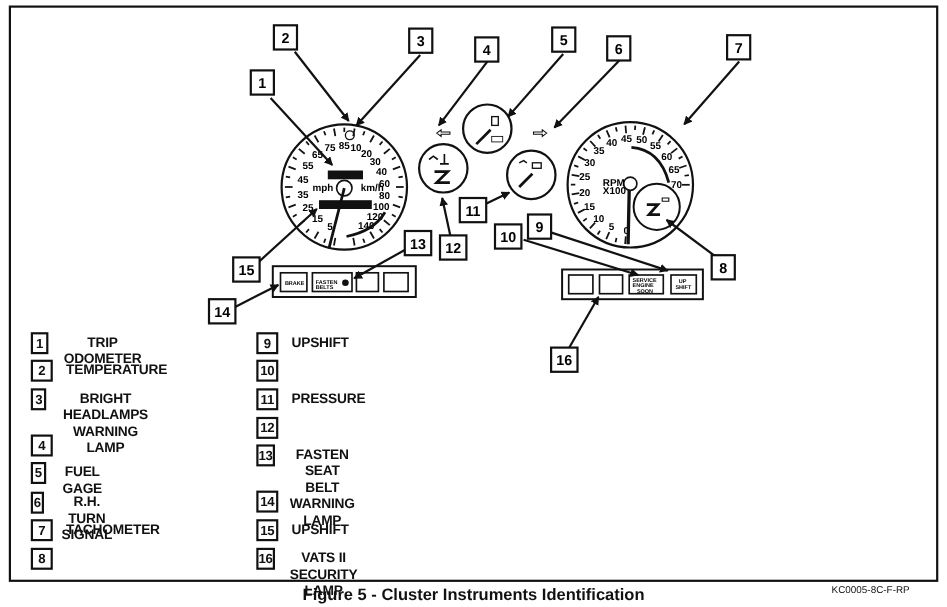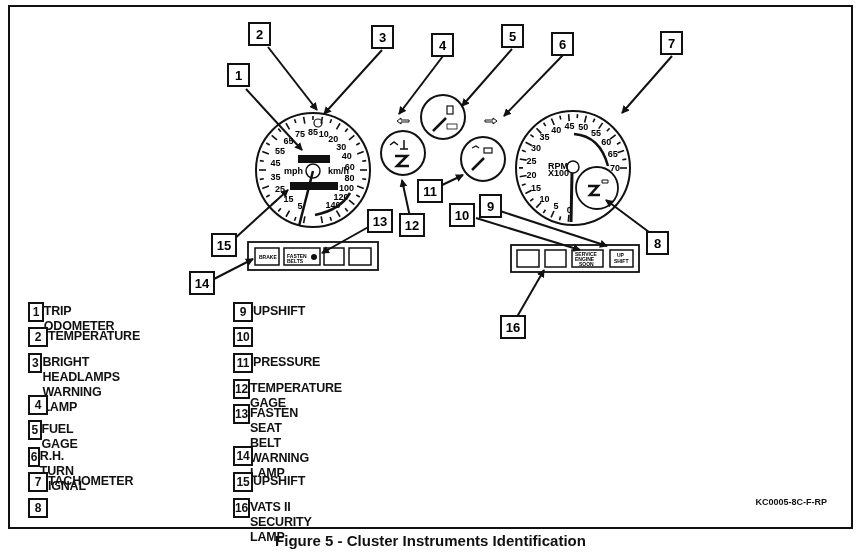--- a/index.html
+++ b/index.html
@@ -6,24 +6,24 @@
   body { width: 861px; height: 552px; position: relative; overflow: hidden;
          font-family: "Liberation Sans", sans-serif; color: #111; }
   #frame { position: absolute; left: 8px; top: 5px; width: 845px; height: 524px;
            border: 2px solid #111; box-sizing: border-box; }
   svg#diagram { position: absolute; left: 0; top: 0; }
   .legend { position: absolute; font-weight: bold; font-size: 12.5px; letter-spacing: -0.2px; }
   .leg-item { position: absolute; display: flex; align-items: flex-start; }
   .leg-num { width: 20px; height: 20px; border: 2px solid #111; box-sizing: border-box;
              display: flex; align-items: center; justify-content: center; font-size: 12px; font-weight: bold;
              background: #fff; }
-  .leg-text { line-height: 15px; padding-top: 2px; white-space: pre-line; }
+  .leg-text { margin-left: 12px; line-height: 15px; padding-top: 2px; white-space: pre-line; text-align: center; }
   #left-col { left: 28px; top: 302px; }
   #right-col { left: 233px; top: 302px; }
-  #figure-code { position: absolute; right: 34px; top: 497px; font-size: 9px; font-weight: bold; }
+  #figure-code { position: absolute; right: 34px; top: 531px; font-size: 9px; font-weight: normal; }
   #caption { position: absolute; left: 0; width: 861px; text-align: center; top: 532px;
              font-size: 15px; font-weight: bold; }
   .callout-txt { font-family: "Liberation Sans", sans-serif; font-weight: bold; font-size: 13px; }
   .scale-txt { font-family: "Liberation Sans", sans-serif; font-weight: bold; font-size: 9px; }
   .tiny-txt { font-family: "Liberation Sans", sans-serif; font-weight: bold; font-size: 5px; }
 </style>
 </head>
 <body>
 
 <div id="frame"></div>
@@ -343,21 +343,20 @@
     </div>
     <div class="leg-item" style="top: 25px;">
       <div class="leg-num">10</div>
     </div>
     <div class="leg-item" style="top: 51px;">
       <div class="leg-num">11</div>
       <div class="leg-text">PRESSURE</div>
     </div>
     <div class="leg-item" style="top: 77px;">
       <div class="leg-num">12</div>
-      <div class="leg-text">TEMPERATURE GAGE</div>
     </div>
     <div class="leg-item" style="top: 102px;">
       <div class="leg-num">13</div>
       <div class="leg-text">FASTEN SEAT BELT
 WARNING LAMP</div>
     </div>
     <div class="leg-item" style="top: 144px;">
       <div class="leg-num">14</div>
     </div>
     <div class="leg-item" style="top: 170px;">

